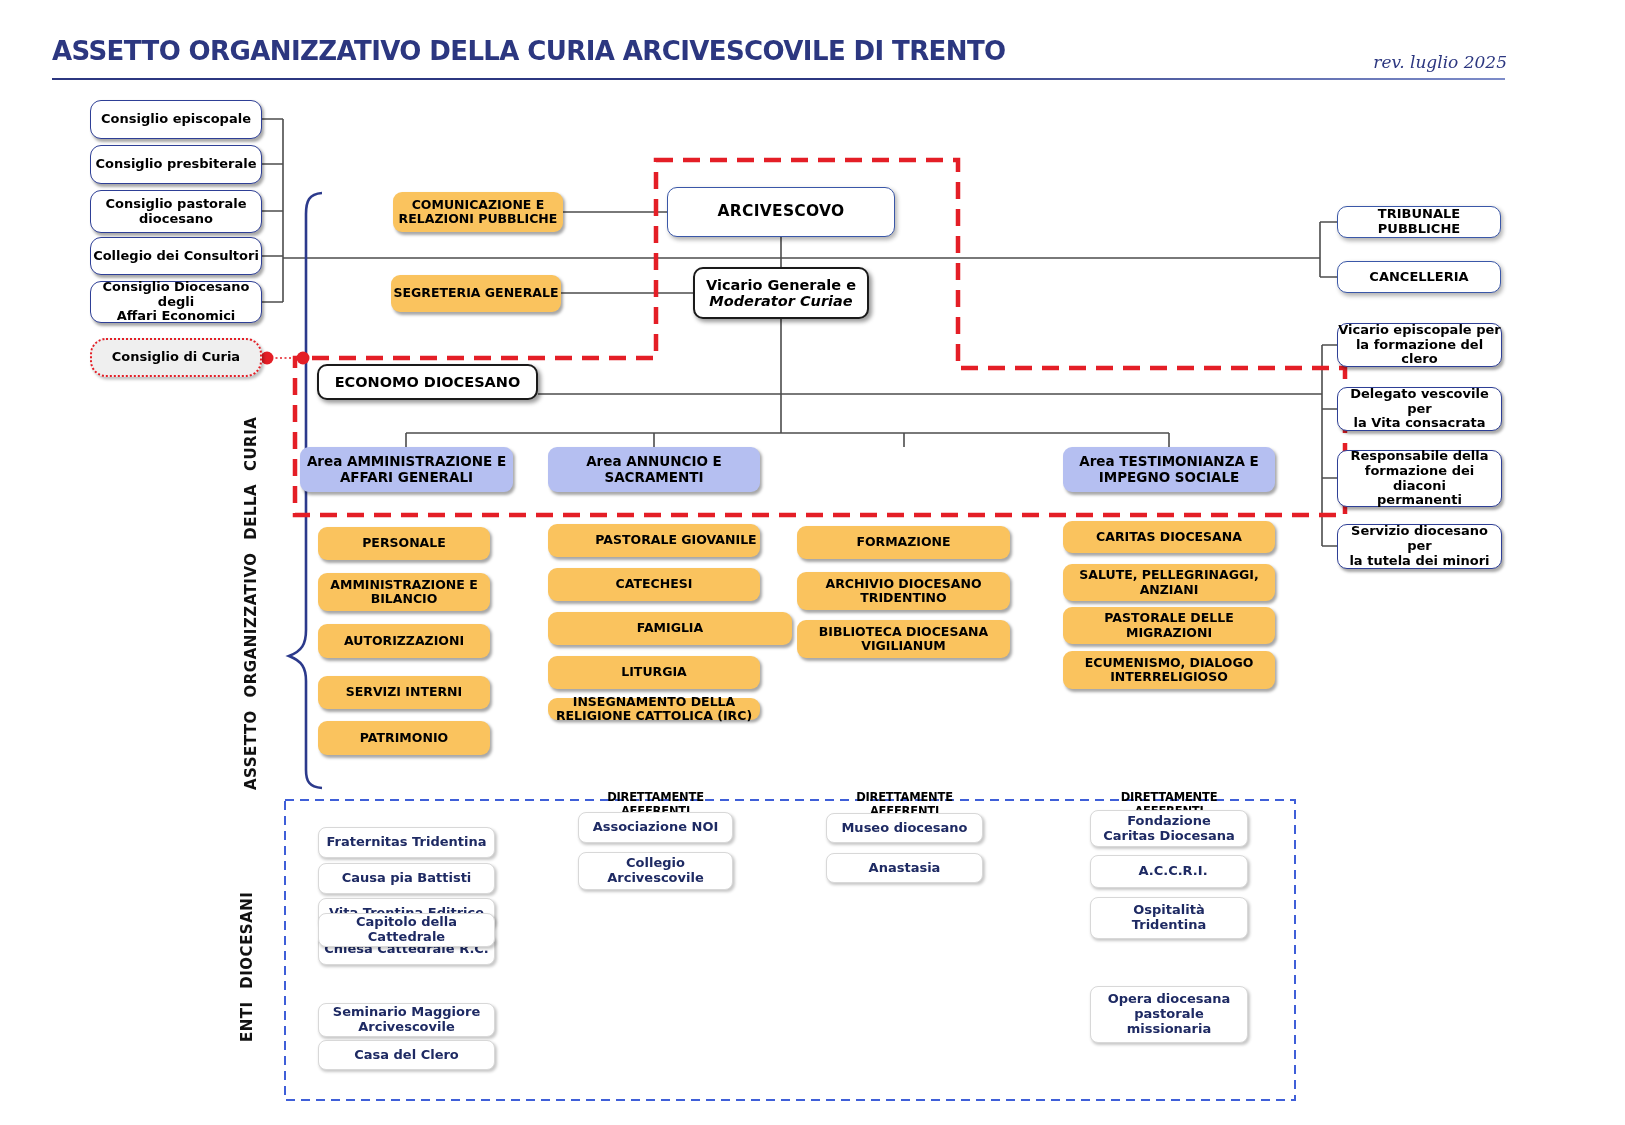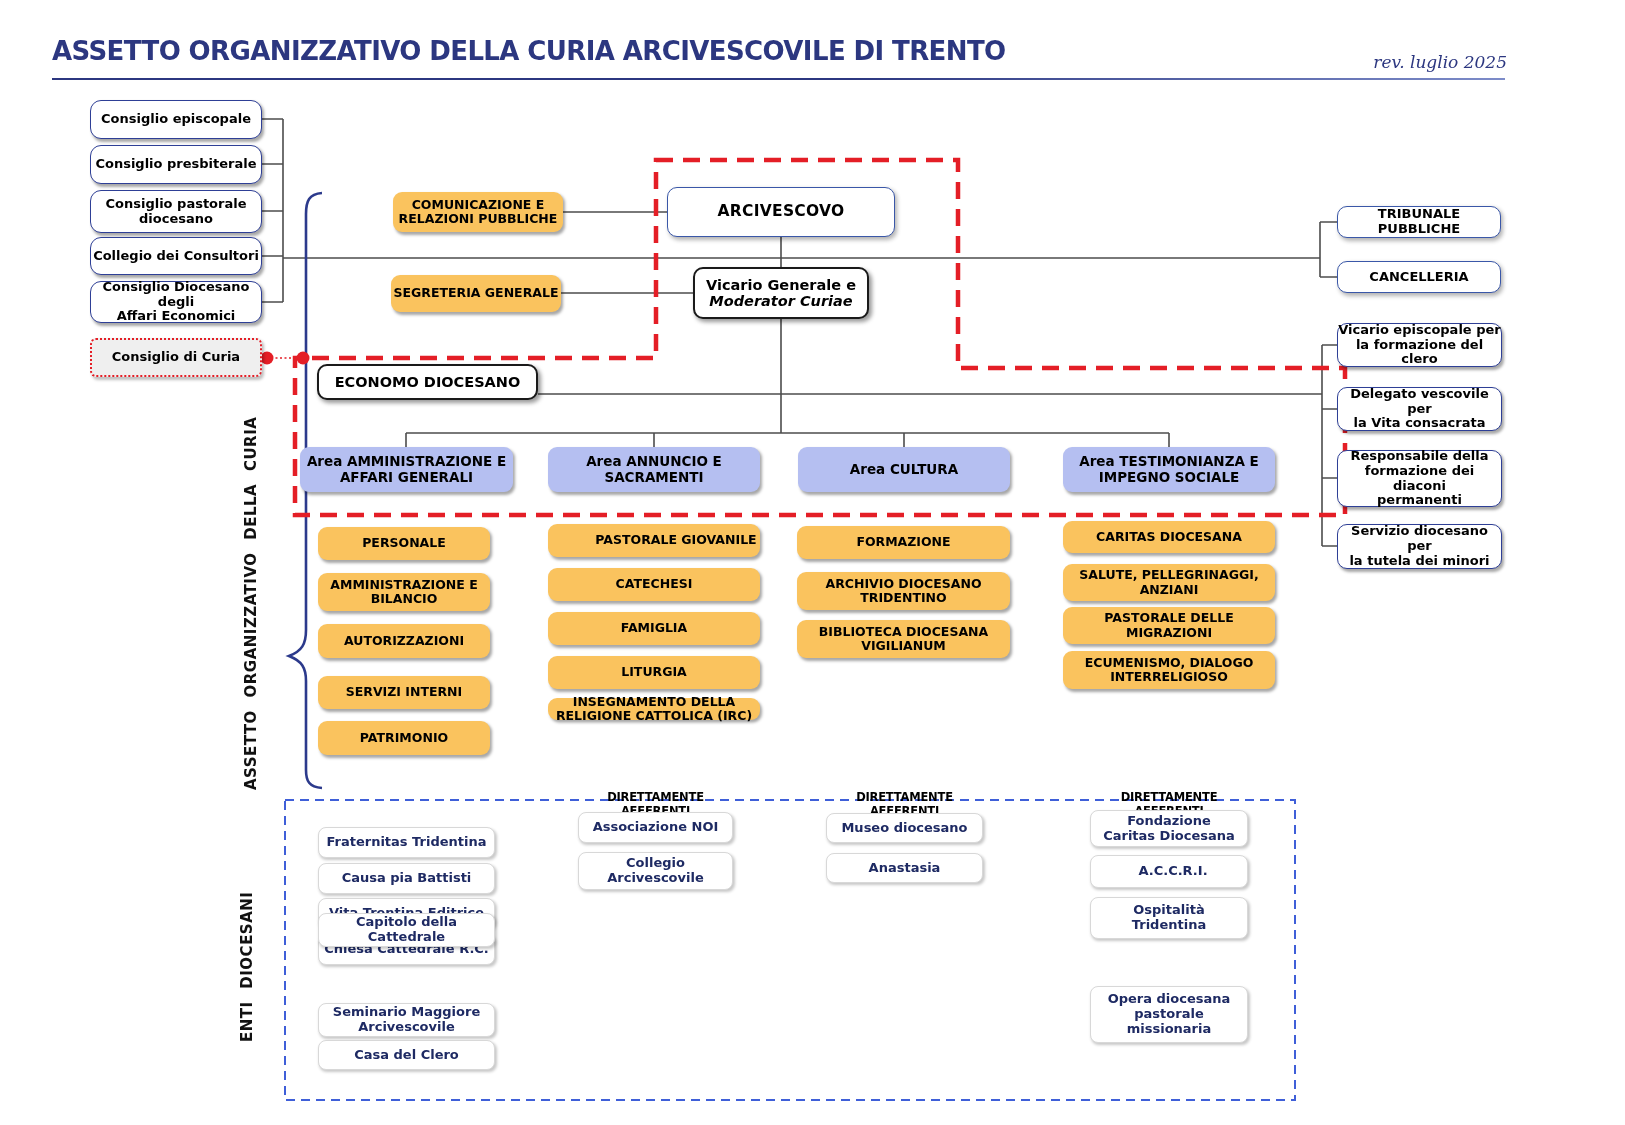--- a/index.html
+++ b/index.html
@@ -3,21 +3,21 @@
 <meta charset="utf-8">
 <style>
   html,body{margin:0;padding:0;background:#fff;}
   #stage{position:relative;width:1625px;height:1125px;background:#fff;overflow:hidden;
          font-family:"DejaVu Sans","Liberation Sans",sans-serif;}
   svg.layer{position:absolute;left:0;top:0;z-index:1;}
   .box{position:absolute;box-sizing:border-box;display:flex;align-items:center;justify-content:center;
        text-align:center;white-space:pre-line;font-weight:bold;line-height:1.13;z-index:2;color:#000;}
   .council{background:#fff;border:1.7px solid #2e3f96;border-radius:11px;font-size:13px;
            box-shadow:2px 2.5px 3px rgba(0,0,0,.35);}
-  .curia-box{background:#efefef;border:2px dotted #e41e26;border-radius:6px;font-size:13px;
+  .curia-box{background:#efefef;border:2px dotted #e41e26;border-radius:16px;font-size:13px;
            box-shadow:2px 2.5px 3px rgba(0,0,0,.25);}
   .whiteblue{background:#fff;border:1.7px solid #3a57a8;border-radius:10px;font-size:13px;
            box-shadow:2px 2.5px 4px rgba(0,0,0,.30);}
   .blackbox{background:#fff;border:2px solid #1a1a1a;border-radius:10px;
            box-shadow:2.5px 3px 4px rgba(0,0,0,.40);}
   .orange{background:#fac35e;border-radius:9px;font-size:12.5px;box-shadow:2px 2.5px 3px rgba(0,0,0,.35);}
   .lavender{background:#b5bff1;border-radius:9px;font-size:13.5px;box-shadow:2px 2.5px 3px rgba(0,0,0,.35);}
   .enti-box{background:#fff;border:1px solid #d8d8d8;border-radius:8px;font-size:13px;color:#1e2a63;
            box-shadow:1.5px 2px 3px rgba(0,0,0,.22);}
   .daf-header{position:absolute;z-index:2;text-align:center;font-weight:bold;font-size:11.5px;
@@ -98,34 +98,33 @@
   <div class="box council" style="left:1337px;top:450px;width:165px;height:57px;border-radius:10px;">Responsabile della
 formazione dei diaconi
 permanenti</div>
   <div class="box council" style="left:1337px;top:524px;width:165px;height:45px;border-radius:10px;">Servizio diocesano per
 la tutela dei minori</div>
 
   <div class="box lavender" style="left:300px;top:447px;width:213px;height:45px;">Area AMMINISTRAZIONE E
 AFFARI GENERALI</div>
   <div class="box lavender" style="left:548px;top:447px;width:212px;height:45px;">Area ANNUNCIO E
 SACRAMENTI</div>
-  <div class="box lavender" style="left:798px;top:447px;width:212px;height:45px;">Area CULTURA</div>
   <div class="box lavender" style="left:1063px;top:447px;width:212px;height:45px;">Area TESTIMONIANZA E
 IMPEGNO SOCIALE</div>
 
   <div class="box orange" style="left:318px;top:527px;width:172px;height:33px;">PERSONALE</div>
   <div class="box orange" style="left:318px;top:573px;width:172px;height:38px;">AMMINISTRAZIONE E
 BILANCIO</div>
   <div class="box orange" style="left:318px;top:624px;width:172px;height:34px;">AUTORIZZAZIONI</div>
   <div class="box orange" style="left:318px;top:676px;width:172px;height:33px;">SERVIZI INTERNI</div>
   <div class="box orange" style="left:318px;top:721px;width:172px;height:34px;">PATRIMONIO</div>
 
   <div class="box orange" style="left:548px;top:524px;width:212px;height:33px;padding-left:44px;">PASTORALE GIOVANILE</div>
   <div class="box orange" style="left:548px;top:568px;width:212px;height:33px;">CATECHESI</div>
-  <div class="box orange" style="left:548px;top:612px;width:212px;height:33px;">FAMIGLIA</div>
+  <div class="box orange" style="left:548px;top:612px;width:244px;height:33px;">FAMIGLIA</div>
   <div class="box orange" style="left:548px;top:656px;width:212px;height:33px;">LITURGIA</div>
   <div class="box orange" style="left:548px;top:698px;width:212px;height:22px;">INSEGNAMENTO DELLA
 RELIGIONE CATTOLICA (IRC)</div>
 
   <div class="box orange" style="left:797px;top:526px;width:213px;height:33px;">FORMAZIONE</div>
   <div class="box orange" style="left:797px;top:572px;width:213px;height:38px;">ARCHIVIO DIOCESANO
 TRIDENTINO</div>
   <div class="box orange" style="left:797px;top:620px;width:213px;height:38px;">BIBLIOTECA DIOCESANA
 VIGILIANUM</div>
 

